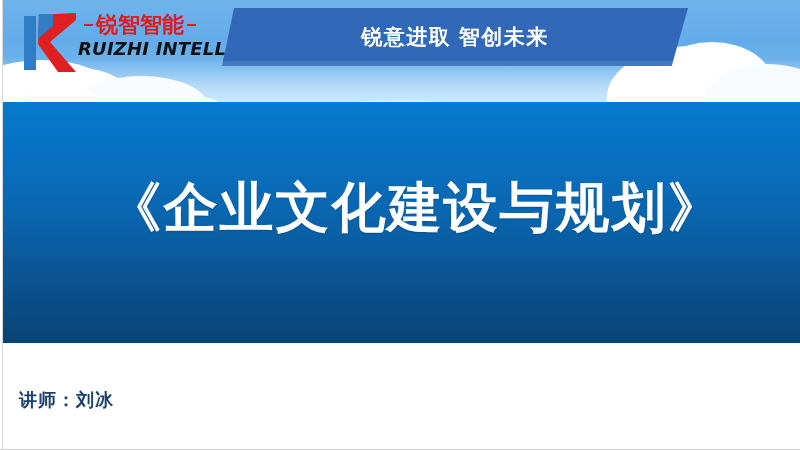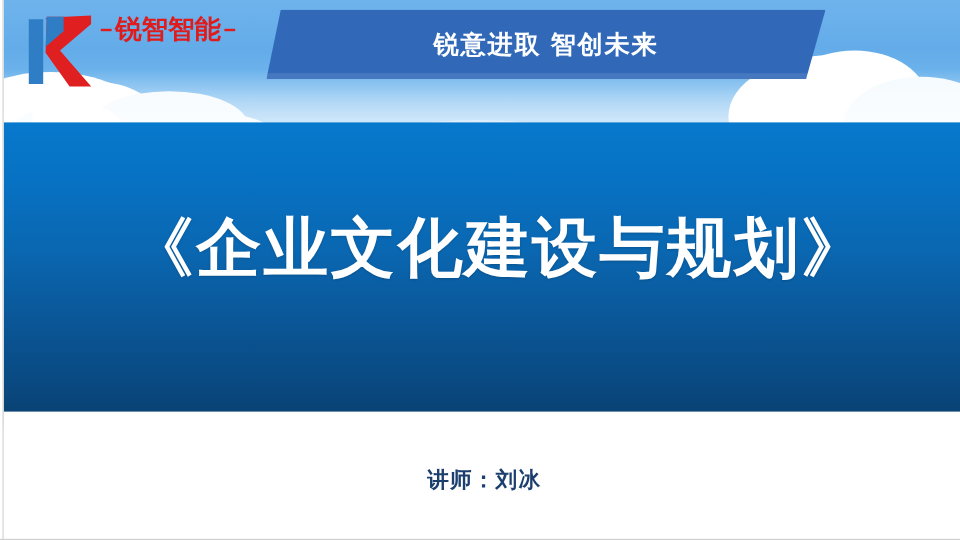--- a/index.html
+++ b/index.html
@@ -185,23 +185,22 @@
   .lower {
     position: absolute;
     left: 3px;
     top: 343px;
     width: 797px;
     height: 107px;
     background: #ffffff;
   }
   .presenter {
     position: absolute;
-    left: 4px; right: 0;
+    left: 16px; right: 0;
     top: 45px;
-    text-align: center;
     color: #1c3f6e;
     font-size: 18px;
     font-weight: bold;
     letter-spacing: 1px;
     white-space: nowrap;
   }
 
   
   .edge-left {
     position: absolute;
@@ -259,20 +258,21 @@
       <polygon points="16,5 30,5 30,20 48,5 54,5 54,9 26,31 26,22" fill="#2f7dc4"></polygon>
       <polygon points="17,4 33,4 54,3 54,10 28,32 54,62 36,62 16,34" fill="#e02020"></polygon>
       <polygon points="17,4 31,4 31,16 16,29" fill="#2f7dc4"></polygon>
     </svg>
     <div class="logo-text">
       <div class="logo-cn">
         <span class="logo-dash"></span>
         <span>锐智智能</span>
         <span class="logo-dash"></span>
       </div>
+      <div class="logo-en">RUIZHI INTELL</div>
     </div>
   </div>
 
   <div class="title-block">
     <div class="title-text">《企业文化建设与规划》</div>
   </div>
 
   <div class="lower">
     <div class="presenter">讲师：刘冰</div>
   </div>

